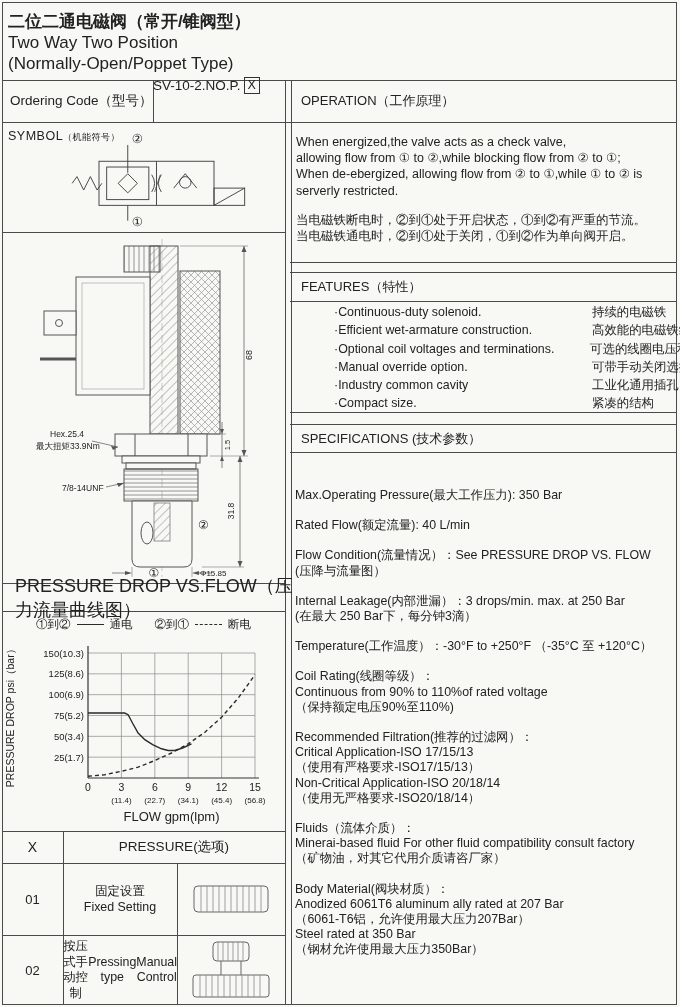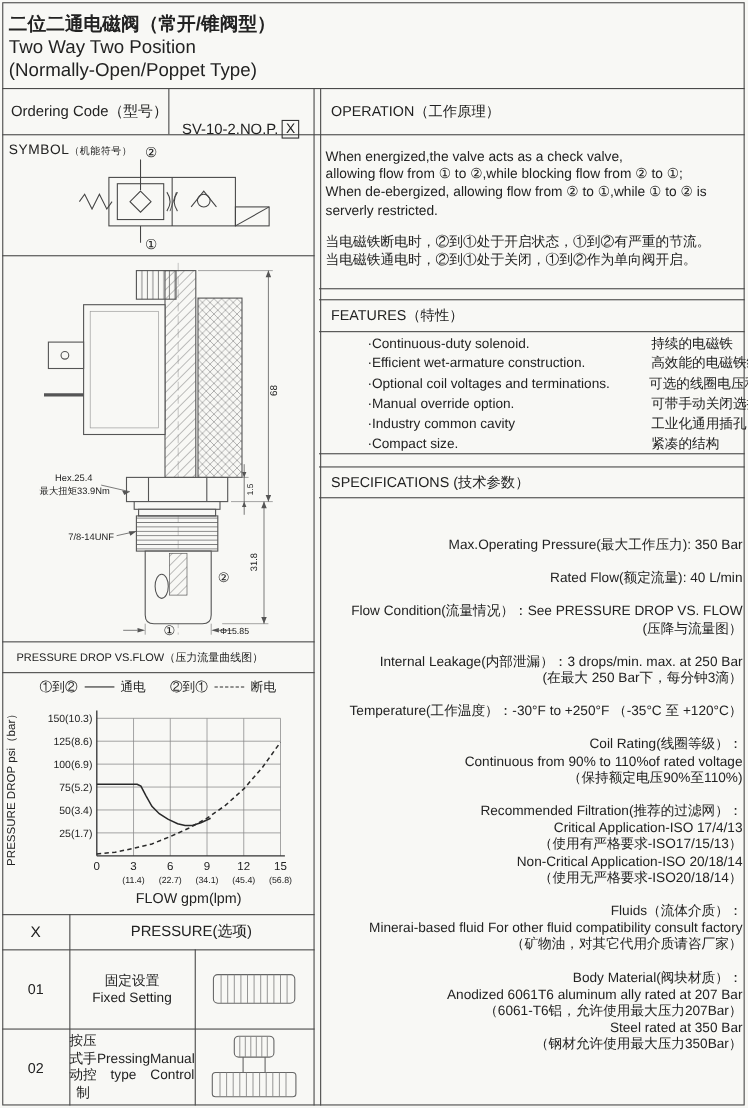--- a/index.html
+++ b/index.html
@@ -9,44 +9,44 @@
   .hl{position:absolute;height:0;border-top:1.2px solid #4a4a4a;}
   .vl{position:absolute;width:0;border-left:1.2px solid #4a4a4a;}
   .abs{position:absolute;}
   
   #title{left:8px;top:11px;line-height:21px;}
   #title .t-zh{font-size:17px;font-weight:600;text-align:right;}
   #title .t-en{font-size:17px;font-weight:400;}
   
   .cellflex{display:flex;align-items:center;}
   #ordering-label{left:2px;top:80px;width:151px;height:42px;padding-left:8px;font-size:13.5px;}
-  #ordering-value{left:153px;top:96px;width:132px;height:42px;justify-content:center;font-size:13.5px;}
+  #ordering-value{left:153px;top:64px;width:132px;height:42px;font-size:13.5px;}
   .box-x{display:inline-block;border:1px solid #333;padding:0 3px;margin-left:3px;font-size:12.5px;line-height:15px;}
   #operation-header{left:291px;top:80px;width:386px;height:42px;padding-left:10px;font-size:13px;}
   
   #symbol-label{left:8px;top:129px;font-size:12.5px;letter-spacing:.5px;}
   #symbol-label .small{font-size:9px;}
   #symbol-svg{left:30px;top:127px;}
   
   .sec-head{display:flex;align-items:center;font-size:13px;}
-  #pdvf-header{left:2px;top:584px;width:284px;height:27px;padding-left:13px;font-size:10px;}
+  #pdvf-header{left:2px;top:584px;width:284px;height:27px;padding-left:13px;font-size:18px;}
   #features-header{left:291px;top:273px;width:386px;height:28px;padding-left:10px;}
   #specs-header{left:291px;top:425px;width:386px;height:27px;padding-left:10px;}
   
   #operation-text{left:296px;top:134px;width:375px;}
   .op-line{font-size:12.5px;line-height:16.2px;white-space:nowrap;}
   .op-gap{height:13px;}
   
   #features-list{left:294px;top:303px;width:380px;margin-left:40px;}
   .feature-row{display:flex;font-size:12.4px;line-height:18.3px;}
   .feature-en{width:258px;white-space:nowrap;}
   .feature-zh{flex:1;white-space:nowrap;}
   
   #specs-body{left:295px;top:488px;width:380px;}
-  .spec-para{margin-bottom:15px;text-align:right;}
+  .spec-para{margin-bottom:15px;}
   .spec-line{font-size:12.4px;line-height:15.2px;white-space:nowrap;}
   
   #chart-legend{left:2px;top:615px;width:283px;height:18px;display:flex;justify-content:center;align-items:center;gap:6px;font-size:11.5px;}
   .leg-gap{width:10px;}
   .sample{display:inline-block;width:27px;height:0;}
   .sample.solid{border-top:1.6px solid #2a2a2a;}
   .sample.dashed{border-top:1.6px dashed #2a2a2a;}
   #chart-svg{left:2px;top:633px;}
   
   .opt-cell{display:flex;align-items:center;justify-content:center;text-align:center;}
@@ -364,21 +364,21 @@
       <div class="spec-para">
         <div class="spec-line">Temperature(工作温度）：-30°F to +250°F  （-35°C 至 +120°C）</div>
       </div>
       <div class="spec-para">
         <div class="spec-line">Coil Rating(线圈等级）：</div>
         <div class="spec-line">Continuous from 90% to 110%of rated voltage</div>
         <div class="spec-line">（保持额定电压90%至110%)</div>
       </div>
       <div class="spec-para">
         <div class="spec-line">Recommended Filtration(推荐的过滤网）：</div>
-        <div class="spec-line">Critical Application-ISO 17/4/13</div>
+        <div class="spec-line">Critical Application-ISO 17/15/13</div>
         <div class="spec-line">（使用有严格要求-ISO17/15/13）</div>
         <div class="spec-line">Non-Critical Application-ISO 20/18/14</div>
         <div class="spec-line">（使用无严格要求-ISO20/18/14）</div>
       </div>
       <div class="spec-para">
         <div class="spec-line">Fluids（流体介质）：</div>
         <div class="spec-line">Minerai-based fluid For other  fluid compatibility consult  factory</div>
         <div class="spec-line">（矿物油，对其它代用介质请咨厂家）</div>
       </div>
       <div class="spec-para">

